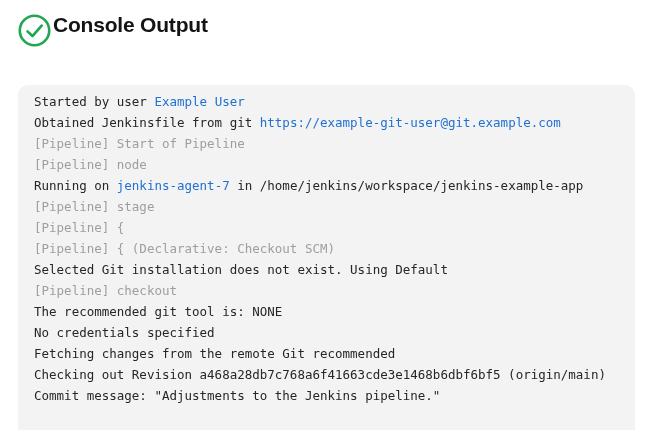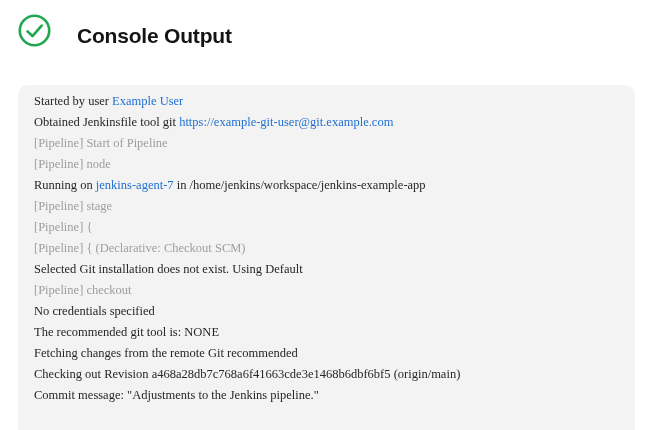--- a/index.html
+++ b/index.html
@@ -15,22 +15,22 @@
   html, body { margin: 0; padding: 0; }
   body {
     width: 650px;
     height: 430px;
     background: var(--page-bg);
     overflow: hidden;
     font-family: "Liberation Sans", sans-serif;
   }
   .header {
     display: flex;
-    align-items: flex-end;
-    gap: 25px;
+    align-items: flex-start;
+    gap: 1px;
     padding: 13px 0 0 17px;
     height: 48px;
   }
   .status-icon svg {
     width: 35px;
     height: 35px;
     display: block;
   }
   .page-title {
     margin: 0;
@@ -48,21 +48,20 @@
     border-radius: 10px;
     padding: 6px 16px 16px 16px;
     font-family: "DejaVu Sans Mono", "Liberation Mono", monospace;
     font-size: 12.5px;
     line-height: 21px;
     color: var(--text);
     overflow: hidden;
   }
   .console-line {
     white-space: pre;
-    font-family: Liberation Serif, serif;
   }
   .seg-text { color: var(--text); }
   .seg-muted { color: var(--muted); margin-top: 16px; }
   a.seg-link {
     color: var(--link);
     text-decoration: none;
     cursor: pointer;
   }
 </style>
 </head>
@@ -73,27 +72,27 @@
     <svg viewBox="0 0 24 24" fill="none" aria-hidden="true">
       <circle cx="12" cy="12" r="10.1" stroke="var(--green)" stroke-width="1.8"></circle>
       <path d="M7.2 12.6 L10.6 15.8 L16.9 8.6" stroke="var(--green)" stroke-width="1.8" stroke-linecap="round" stroke-linejoin="round"></path>
     </svg>
   </span>
   <h1 class="page-title">Console Output</h1>
 </div>
 
 <div class="console">
     <div class="console-line"><span class="seg-text">Started by user </span><a href="#" class="seg-link">Example User</a></div>
-    <div class="console-line"><span class="seg-text">Obtained Jenkinsfile tool git </span><a href="#" class="seg-link">https://example-git-user@git.example.com</a></div>
+    <div class="console-line"><span class="seg-text">Obtained Jenkinsfile from git </span><a href="#" class="seg-link">https://example-git-user@git.example.com</a></div>
     <div class="console-line"><span class="seg-muted">[Pipeline] Start of Pipeline</span></div>
     <div class="console-line"><span class="seg-muted">[Pipeline] node</span></div>
     <div class="console-line"><span class="seg-text">Running on </span><a href="#" class="seg-link">jenkins-agent-7</a><span class="seg-text"> in /home/jenkins/workspace/jenkins-example-app</span></div>
     <div class="console-line"><span class="seg-muted">[Pipeline] stage</span></div>
     <div class="console-line"><span class="seg-muted">[Pipeline] {</span></div>
     <div class="console-line"><span class="seg-muted">[Pipeline] { (Declarative: Checkout SCM)</span></div>
     <div class="console-line"><span class="seg-text">Selected Git installation does not exist. Using Default</span></div>
     <div class="console-line"><span class="seg-muted">[Pipeline] checkout</span></div>
+    <div class="console-line"><span class="seg-text">The recommended git tool is: NONE</span></div>
     <div class="console-line"><span class="seg-text">No credentials specified</span></div>
-    <div class="console-line"><span class="seg-text">The recommended git tool is: NONE</span></div>
     <div class="console-line"><span class="seg-text">Fetching changes from the remote Git recommended</span></div>
     <div class="console-line"><span class="seg-text">Checking out Revision a468a28db7c768a6f41663cde3e1468b6dbf6bf5 (origin/main)</span></div>
     <div class="console-line"><span class="seg-text">Commit message: "Adjustments to the Jenkins pipeline."</span></div>
   </div>
 
 </body></html>

